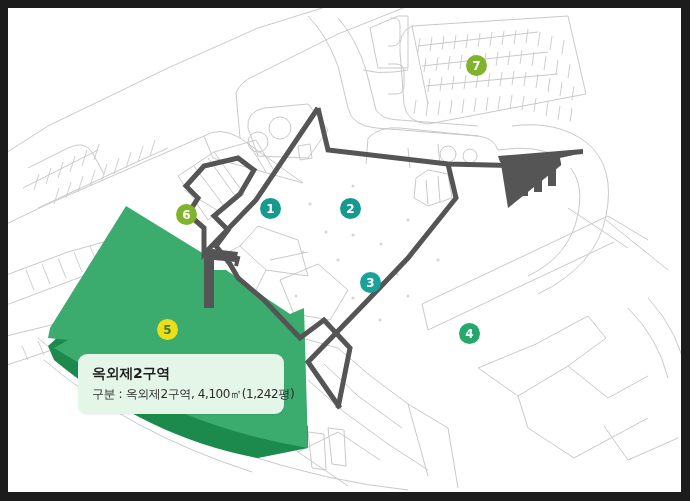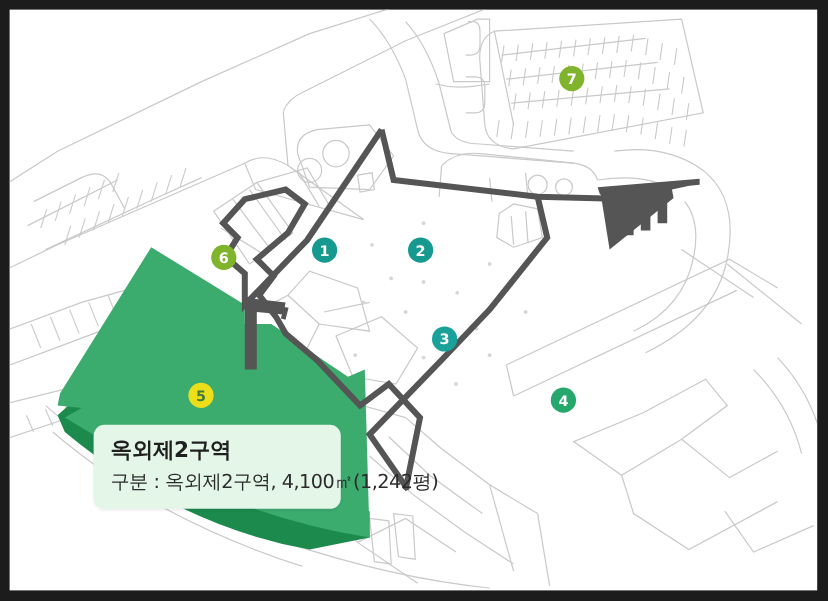--- a/index.html
+++ b/index.html
@@ -63,29 +63,29 @@
     left: 70px;
     top: 346px;
     width: 206px;
     box-sizing: border-box;
     background: #e4f6e8;
     border-radius: 9px;
     padding: 11px 13px 12px 14px;
     box-shadow: 0 1px 2px rgba(0,0,0,0.06);
   }
   #tooltip .tt-title {
-    font-size: 18px;
+    font-size: 14px;
     font-weight: bold;
     color: #1f1f1f;
     line-height: 1.2;
     letter-spacing: -0.3px;
     margin-bottom: 5px;
   }
   #tooltip .tt-desc {
-    font-size: 16px;
+    font-size: 12px;
     color: #2b2b2b;
     line-height: 1.25;
     letter-spacing: -0.4px;
     white-space: nowrap;
   }
 </style>
 </head>
 <body>
 
 <div id="frame">

